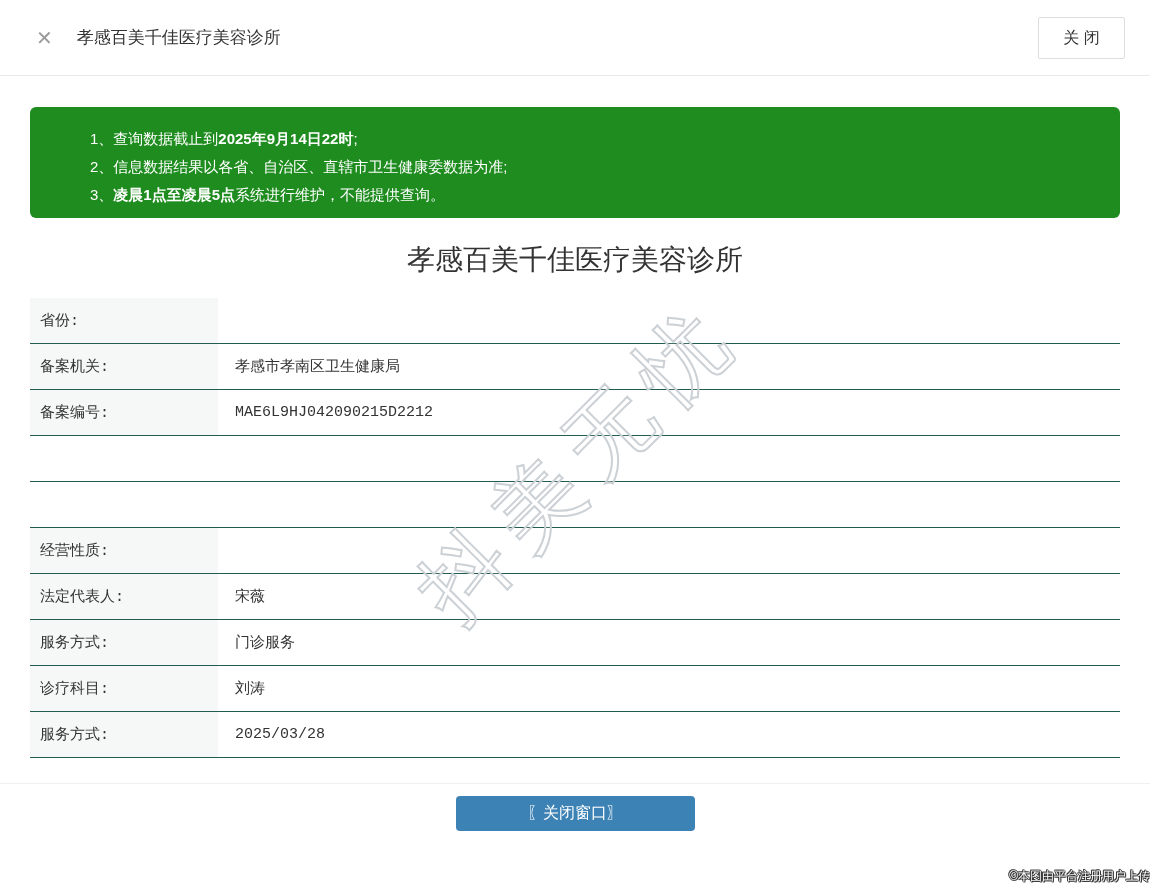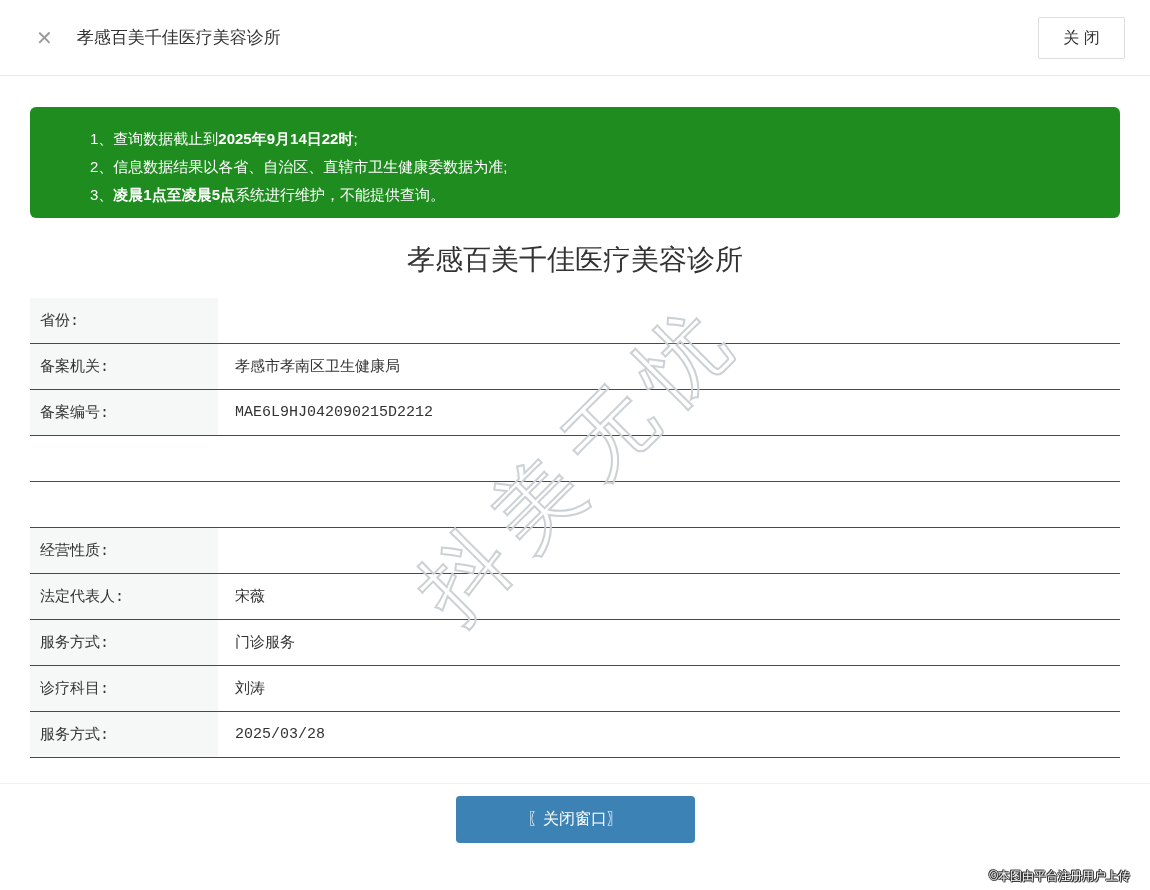--- a/index.html
+++ b/index.html
@@ -42,35 +42,35 @@
   }
   .info-label {
     width:188px; background:#f6f8f8; display:flex; align-items:center;
     padding-left:10px;
   }
   .info-value { flex:1; display:flex; align-items:center; padding-left:17px; }
   
   .panel-divider { margin-top:25px; border-top:1px solid #f0f0f0; width:100%; }
   .btn-row { text-align:center; margin-top:12px; }
   .close-window-btn {
-    width:239px; height:47px; background:#3c82b5; color:#fff; border:none;
+    width:239px; height:35px; background:#3c82b5; color:#fff; border:none;
     border-radius:4px; font-size:16px; cursor:pointer; font-family:inherit;
   }
   
   .watermark {
     position:absolute; left:365px; top:408px; width:410px; height:90px;
     text-align:center; white-space:nowrap;
     font-size:86px; letter-spacing:16px; font-weight:400;
     transform:rotate(-45deg);
     color:rgba(255,255,255,0.12);
     -webkit-text-stroke:2px #ccd1d6;
     pointer-events:none; z-index:5;
   }
   .img-copyright {
-    position:absolute; right:20px; bottom:5px; font-size:12px; color:#fff;
+    position:absolute; right:0; bottom:5px; font-size:12px; color:#fff;
     text-shadow:-1px 0 #333,1px 0 #333,0 -1px #333,0 1px #333,1px 1px #333,-1px -1px #333;
     z-index:10; pointer-events:none;
   }
 </style>
 </head>
 <body>
 
 <div class="header">
   <span class="x-icon">✕</span>
   <span class="header-title">孝感百美千佳医疗美容诊所</span>

